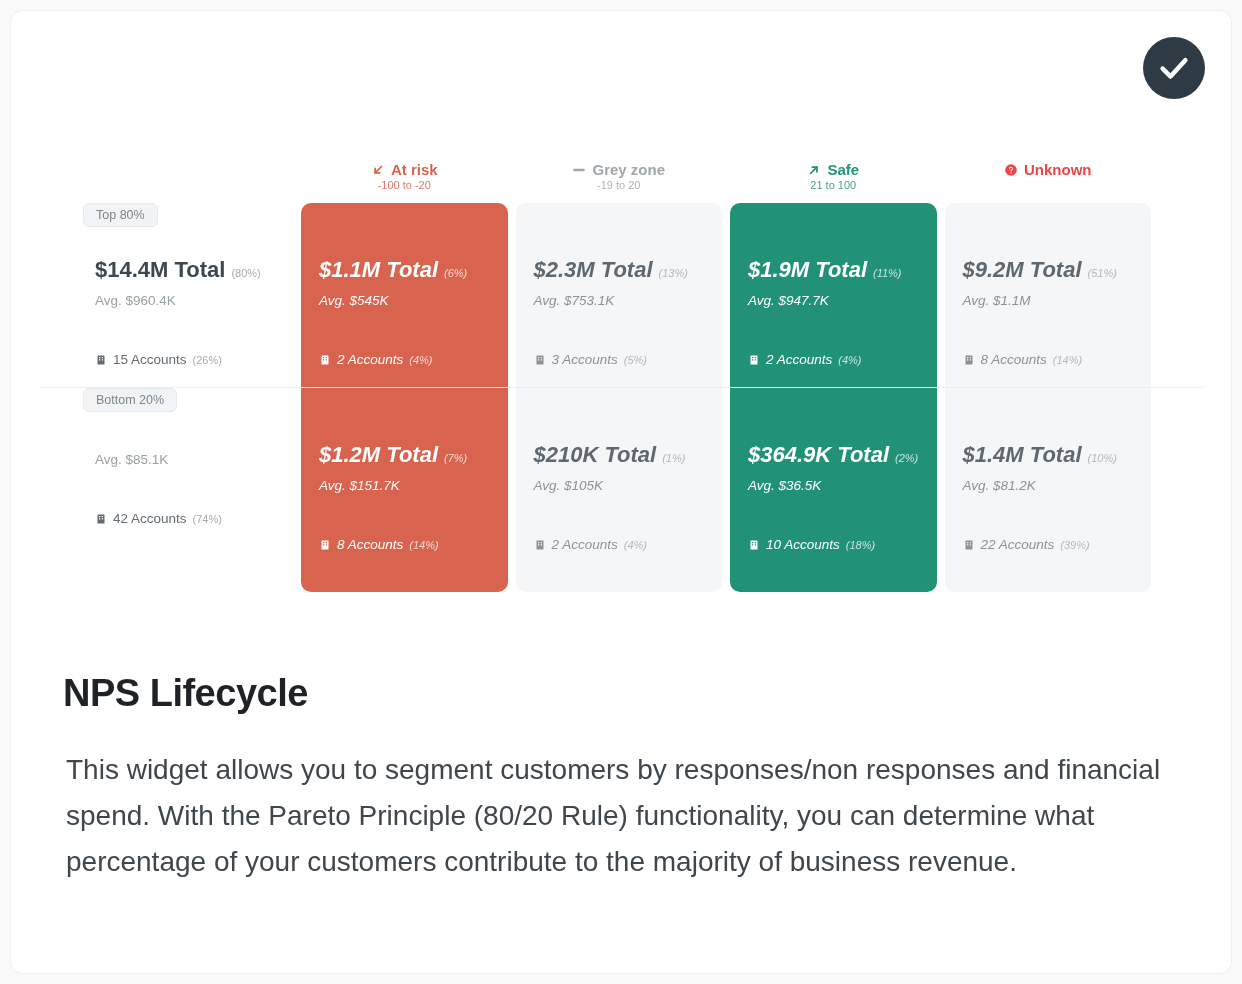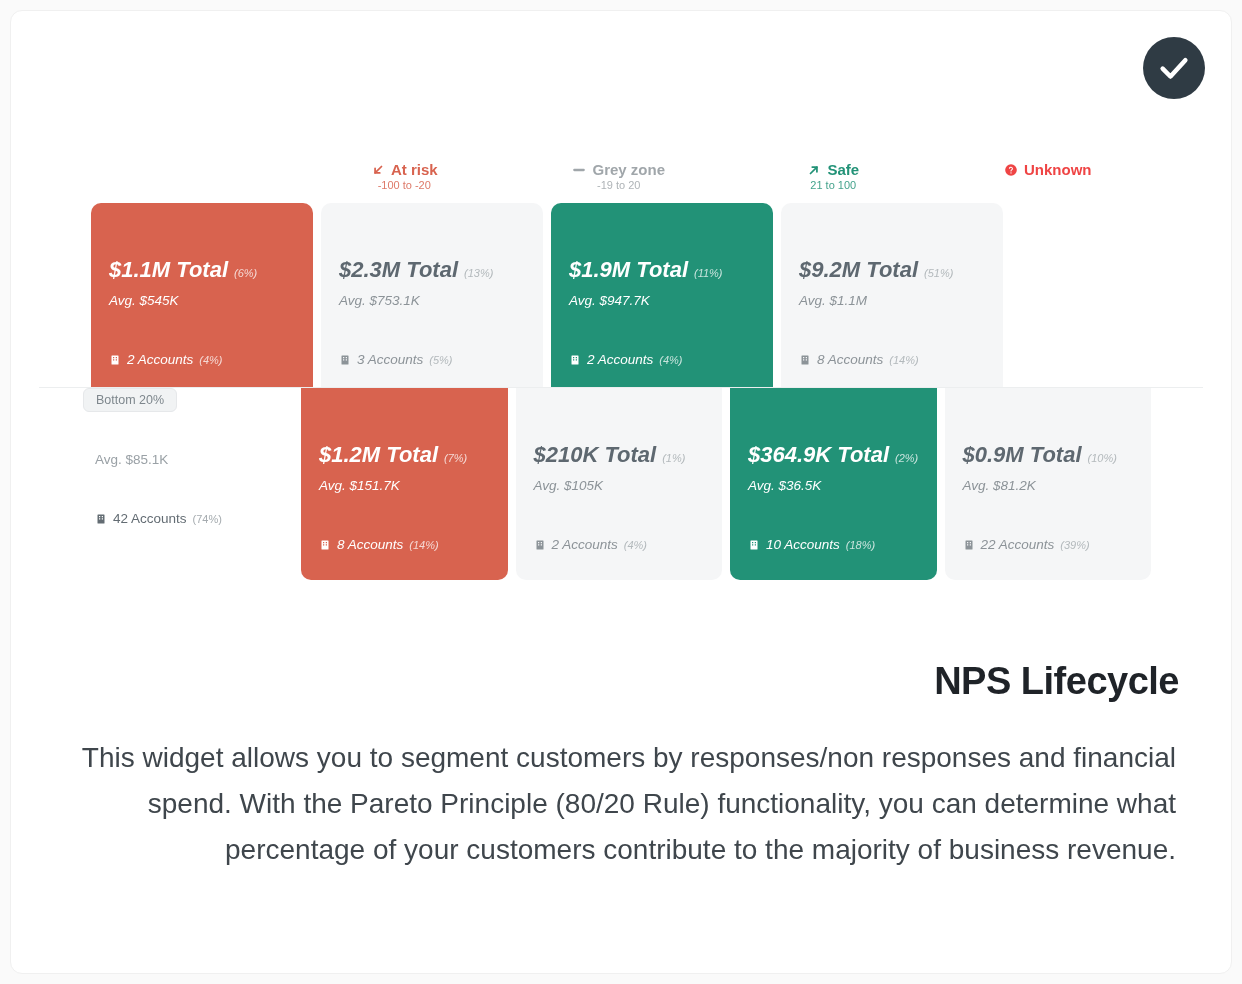--- a/index.html
+++ b/index.html
@@ -87,41 +87,41 @@
   .acct-icon { width: 12px; height: 12px; fill: currentColor; flex-shrink:0; }
 
   .cell {
     width: 222px;
     padding: 54px 18px 20px 18px;
     margin: 0 4px;
     position: relative;
     font-style: italic;
   }
   .cell.first-row { border-top-left-radius: 10px; border-top-right-radius: 10px; }
-  .cell.last-row  { border-bottom-left-radius: 10px; border-bottom-right-radius: 10px; padding-bottom: 28px;}
+  .cell.last-row  { border-bottom-left-radius: 10px; border-bottom-right-radius: 10px; padding-bottom: 40px;}
   .cell.grey, .cell.unknown { background: #f5f6f7; }
   .cell.grey .big-total, .cell.unknown .big-total { color: #5e6870; }
   .cell.grey .avg, .cell.unknown .avg,
   .cell.grey .acct-row, .cell.unknown .acct-row { color: #8c9398; }
   .cell.grey .pct, .cell.unknown .pct { color:#b3b9bc; }
 
   .cell.risk { background: #d8634f; color: #fff; }
   .cell.safe { background: #229277; color: #fff; }
   .cell.risk .big-total, .cell.safe .big-total,
   .cell.risk .avg, .cell.safe .avg,
   .cell.risk .acct-row, .cell.safe .acct-row { color: #fff; }
   .cell.risk .pct, .cell.safe .pct { color: rgba(255,255,255,.75); }
 
   .row-divider {
     border-top: 1px solid #eceeef;
     margin-left: -48px; margin-right: -48px;
     position: absolute; left:0; right:0;
   }
 
-  .title-block { margin-top: 80px; text-align: right; padding: 0 24px; }
+  .title-block { margin-top: 80px; text-align: left; padding: 0 24px; }
   .title-block h1 { font-size: 38px; font-weight: 700; color: #1f2328; letter-spacing: -0.5px; }
   .title-block p { margin-top: 32px; font-size: 28px; line-height: 1.65; color: #3f464c; max-width: 1110px; margin-left:auto; margin-right:auto; }
 
   .hicon { width:14px; height:14px; }
 </style>
 </head>
 <body>
 
 <div class="card">
 
@@ -172,20 +172,39 @@
               <circle cx="12" cy="17" r="1.1" fill="#fff"></circle>
             </svg>
           <span>Unknown</span>
         </span>
       </div>
     </div>
 
     <div class="data-rows">
 
       <div class="data-row">
+        <div class="row-summary">
+          <div class="row-badge">Top 80%</div>
+          <div class="big-total">
+            <span>$14.4M Total</span>
+            <span class="pct">(80%)</span>
+          </div>
+          <div class="avg">Avg. $960.4K</div>
+          <div class="acct-row">
+            <svg class="acct-icon" viewBox="0 0 24 24">
+                <rect x="5" y="3" width="14" height="18" rx="1"></rect>
+                <rect x="8" y="6" width="2.5" height="2.5" fill="#fff"></rect>
+                <rect x="13.5" y="6" width="2.5" height="2.5" fill="#fff"></rect>
+                <rect x="8" y="10.5" width="2.5" height="2.5" fill="#fff"></rect>
+                <rect x="13.5" y="10.5" width="2.5" height="2.5" fill="#fff"></rect>
+              </svg>
+            <span>15 Accounts</span>
+            <span class="pct">(26%)</span>
+          </div>
+        </div>
 
         <div class="cell risk first-row">
           <div class="big-total">
               <span>$1.1M Total</span>
               <span class="pct">(6%)</span>
             </div>
           <div class="avg">Avg. $545K</div>
           <div class="acct-row">
               <svg class="acct-icon" viewBox="0 0 24 24">
                 <rect x="5" y="3" width="14" height="18" rx="1"></rect>
@@ -322,21 +341,21 @@
                 <rect x="13.5" y="6" width="2.5" height="2.5" fill="#229277"></rect>
                 <rect x="8" y="10.5" width="2.5" height="2.5" fill="#229277"></rect>
                 <rect x="13.5" y="10.5" width="2.5" height="2.5" fill="#229277"></rect>
               </svg>
               <span>10 Accounts</span>
               <span class="pct">(18%)</span>
             </div>
         </div>
         <div class="cell unknown last-row">
           <div class="big-total">
-              <span>$0.9M Total</span>
+              <span>$1.4M Total</span>
               <span class="pct">(10%)</span>
             </div>
           <div class="avg">Avg. $81.2K</div>
           <div class="acct-row">
               <svg class="acct-icon" viewBox="0 0 24 24">
                 <rect x="5" y="3" width="14" height="18" rx="1"></rect>
                 <rect x="8" y="6" width="2.5" height="2.5" fill="#f5f6f7"></rect>
                 <rect x="13.5" y="6" width="2.5" height="2.5" fill="#f5f6f7"></rect>
                 <rect x="8" y="10.5" width="2.5" height="2.5" fill="#f5f6f7"></rect>
                 <rect x="13.5" y="10.5" width="2.5" height="2.5" fill="#f5f6f7"></rect>

